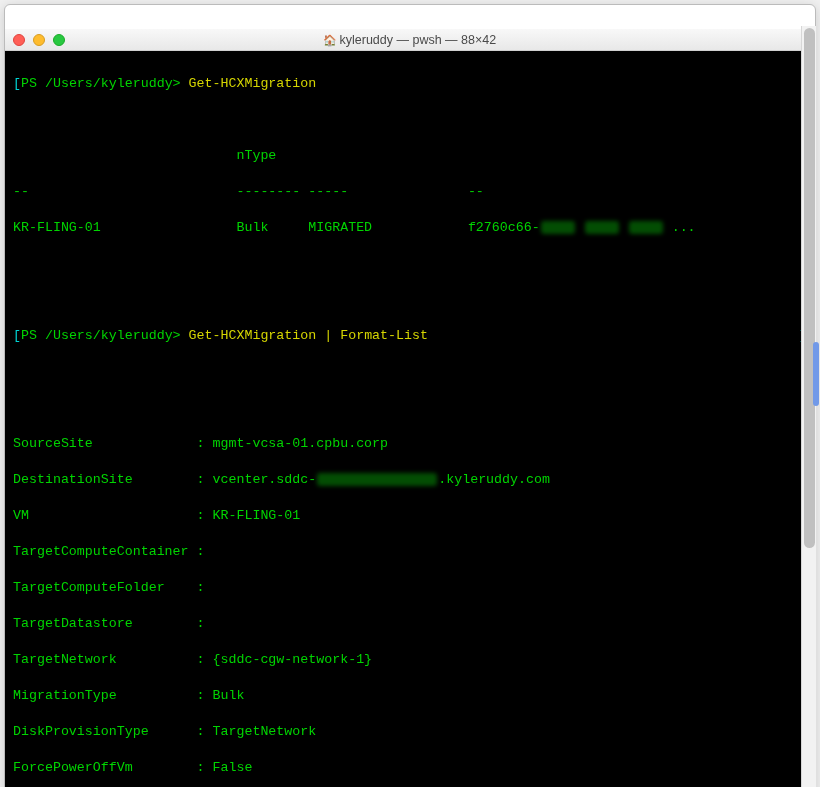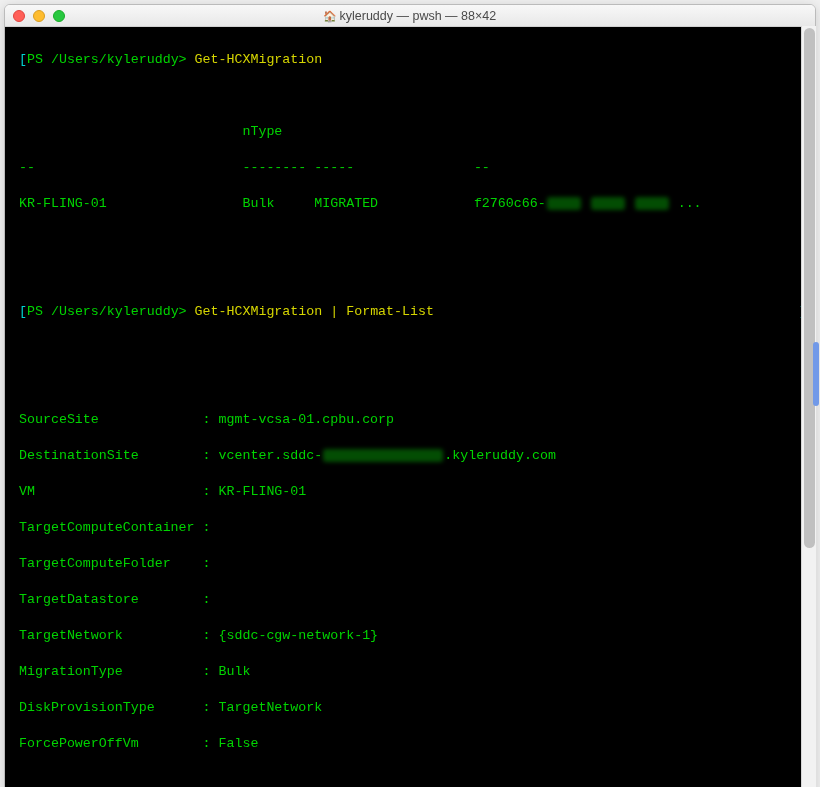--- a/index.html
+++ b/index.html
@@ -19,20 +19,21 @@
       overflow: hidden;
     }
     .titlebar {
       height: 22px;
       background: linear-gradient(to bottom, #f8f8f8, #e8e8e8);
       border-bottom: 1px solid #d0d0d0;
       display: flex;
       align-items: center;
       position: relative;
       padding: 0 8px;
+      margin-top: 24px;
     }
     .traffic { display: flex; gap: 8px; }
     .dot { width: 12px; height: 12px; border-radius: 50%; }
     .dot.red    { background:#ff5f57; border:1px solid #e0443e; }
     .dot.yellow { background:#febc2e; border:1px solid #d89d22; }
     .dot.green  { background:#28c840; border:1px solid #1aab29; }
     .title {
       position:absolute;
       left:0; right:0;
       text-align:center;
@@ -46,21 +47,21 @@
       background:#000;
       color:#00d400;
       font-size:13.3px;
       line-height:18px;
       padding:6px 8px 14px 8px;
       min-height:756px;
       position:relative;
       white-space:pre;
       overflow:hidden;
     }
-    .terminal .row { white-space:pre;margin-left:6px; }
+    .terminal .row { white-space:pre; }
     .yellow-t { color:#d6d600; }
     .green-t  { color:#00d400; }
     .bracket  { color:#00d4d4; }
     .redact {
       display:inline-block;
       vertical-align:middle;
       height:13px;
       border-radius:3px;
       background:#034d03;
       filter: blur(2px);

